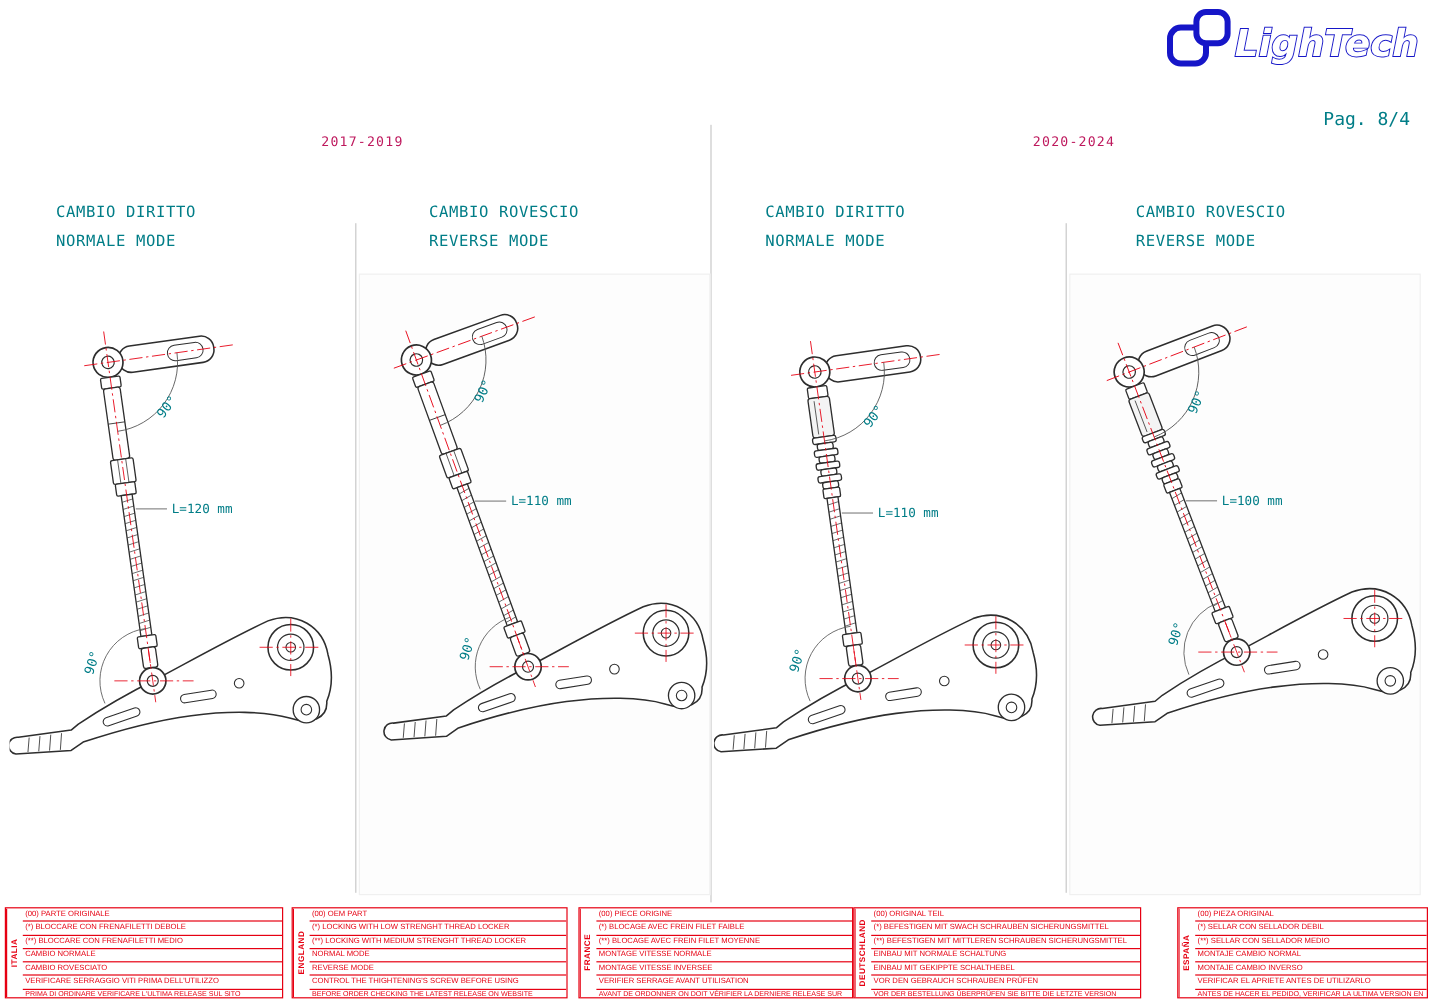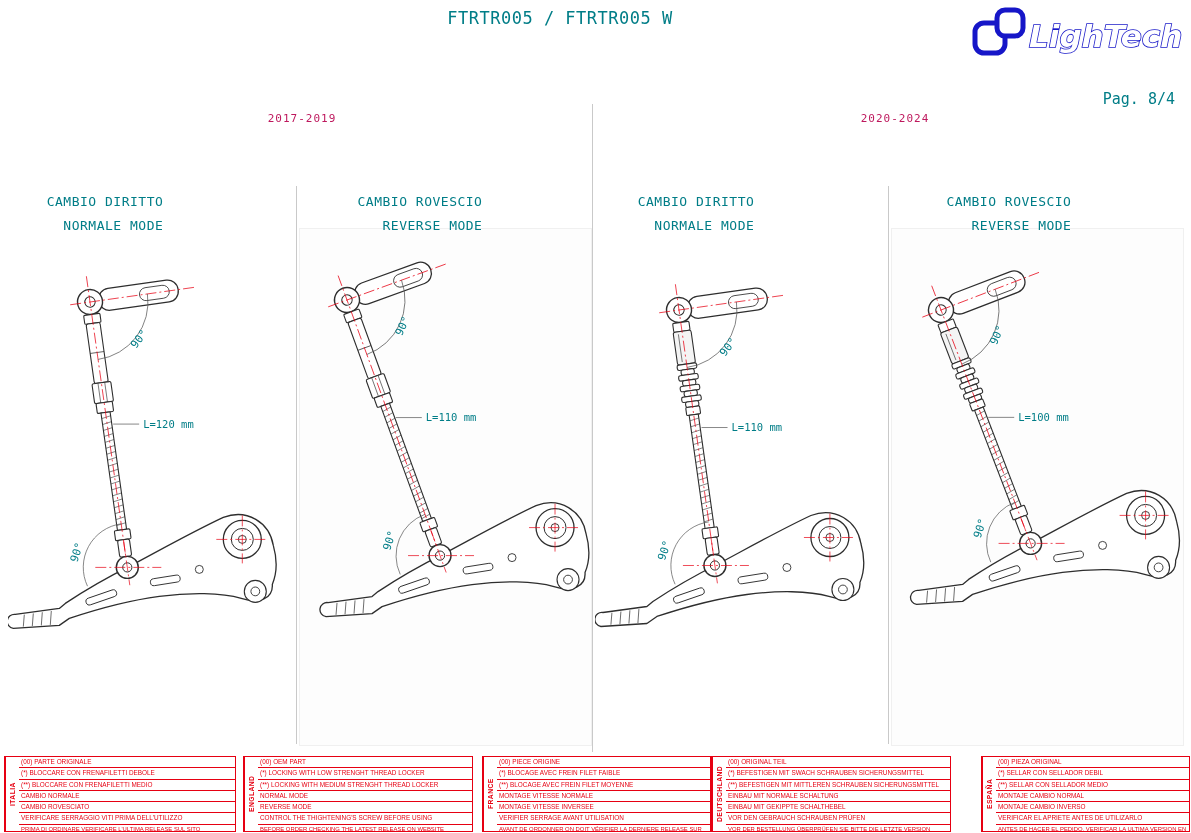--- a/index.html
+++ b/index.html
@@ -4,21 +4,21 @@
 <style>
   html,body{margin:0;padding:0;background:#fff;}
   .page{position:relative;width:1191px;height:833px;background:#fff;overflow:hidden;
         font-family:"DejaVu Sans Mono",monospace;}
   .doc-title{position:absolute;left:560px;top:8px;transform:translateX(-50%);
              font-size:17px;color:#007d87;letter-spacing:.5px;white-space:nowrap;}
   .logo-svg{position:absolute;right:8px;top:5px;width:212px;height:56px;}
   .page-number{position:absolute;right:16px;top:90px;font-size:15px;color:#007d87;}
   .year{position:absolute;top:112px;transform:translateX(-50%);font-size:11px;
         color:#be185d;letter-spacing:1px;white-space:nowrap;}
-  .col-title{position:absolute;top:190px;transform:translateX(-50%);text-align:right;
+  .col-title{position:absolute;top:166px;transform:translateX(-50%);text-align:left;
              font-size:13px;line-height:24px;color:#007d87;letter-spacing:.5px;white-space:nowrap;}
   .vdivider{position:absolute;width:1px;background:#c9c9c9;}
   .panel{position:absolute;background:#fdfdfd;border:1px solid #f0f0f0;}
   .drawing{position:absolute;top:230px;width:292px;height:516px;}
   .ltable{position:absolute;top:756px;height:74px;border:1px solid #e60012;display:flex;
           background:#fff;color:#e60012;overflow:hidden;}
   .ltable-country{width:13px;border-right:1px solid #e60012;writing-mode:vertical-rl;
                   transform:rotate(180deg);display:flex;align-items:center;justify-content:center;
                   font-family:"Liberation Sans",sans-serif;font-size:6.8px;font-weight:bold;
                   letter-spacing:.4px;overflow:hidden;}
@@ -26,21 +26,20 @@
   .ltable-row{font-family:"Liberation Sans",sans-serif;font-size:6.4px;line-height:7.8px;
               padding:1px 2px 0 2px;white-space:nowrap;overflow:hidden;min-height:9.3px;
               border-bottom:1px solid #e60012;flex:0 0 auto;}
   .ltable-row:last-child{border-bottom:none;white-space:normal;flex:1 1 auto;font-size:5.9px;line-height:7.2px;}
 </style>
 </head>
 <body>
 
 <div class="page">
 
-  <div class="doc-title">FTRTR005 / FTRTR005 W</div>
 
   <svg class="logo-svg" viewBox="0 0 212 56">
     <g fill="none" stroke="#1616c8">
       <rect x="4" y="18" width="30" height="30" rx="9" stroke-width="5"></rect>
       <rect x="26" y="5" width="26" height="26" rx="8" stroke-width="5" fill="#ffffff"></rect>
     </g>
     <text x="58" y="42" font-family="DejaVu Sans, sans-serif" font-size="31" font-style="italic" font-weight="bold" fill="#ffffff" stroke="#1616c8" stroke-width="1.6" paint-order="stroke">LighTech</text>
   </svg>
 
   <div class="page-number">Pag. 8/4</div>

